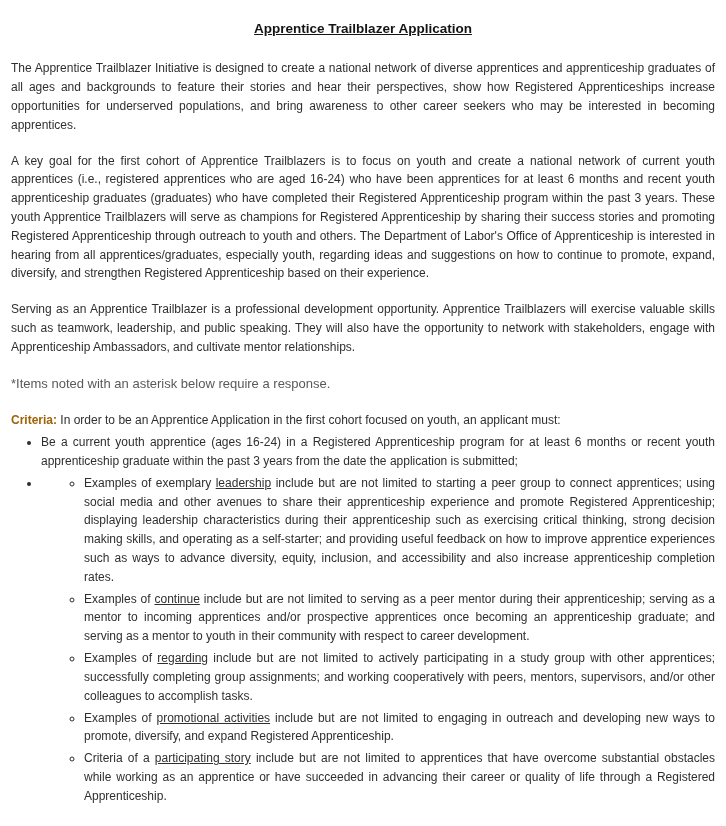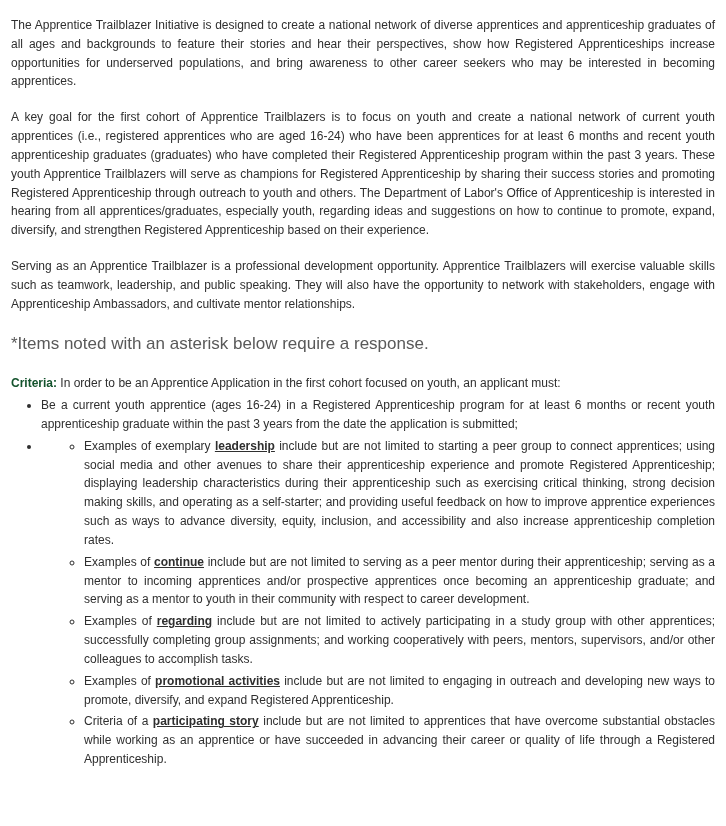--- a/index.html
+++ b/index.html
@@ -24,54 +24,55 @@
     color: #141414;
     margin: 2px 0 20px 0;
   }
   p.para {
     text-align: justify;
     margin-bottom: 17px;
   }
   p.note {
     color: #595959;
     margin-bottom: 17px;
-    font-size: 17px;
+    font-size: 13px;
   }
   p.criteria-intro {
     margin-bottom: 3px;
   }
   .criteria-label {
     font-weight: bold;
-    color: #14532d;
+    color: #a16207;
   }
   ul.l1 {
     list-style: disc;
     margin: 0 0 0 18px;
     padding-left: 12px;
   }
   ul.l1 > li {
     text-align: justify;
     margin-bottom: 3px;
   }
   ul.l2 {
     list-style: circle;
     margin: 3px 0 0 30px;
     padding-left: 13px;
   }
   ul.l2 > li {
     text-align: justify;
     margin-bottom: 3px;
   }
-  .u { text-decoration: underline; font-weight: bold; }
+  .u { text-decoration: underline; }
 </style>
 </head>
 <body>
 
 <div class="page">
 
+  <h1 class="title">Apprentice Trailblazer Application</h1>
 
   <p class="para">The Apprentice Trailblazer Initiative is designed to create a national network of diverse apprentices and apprenticeship graduates of all ages and backgrounds to feature their stories and hear their perspectives, show how Registered Apprenticeships increase opportunities for underserved populations, and bring awareness to other career seekers who may be interested in becoming apprentices.</p>
 
   <p class="para">A key goal for the first cohort of Apprentice Trailblazers is to focus on youth and create a national network of current youth apprentices (i.e., registered apprentices who are aged 16-24) who have been apprentices for at least 6 months and recent youth apprenticeship graduates (graduates) who have completed their Registered Apprenticeship program within the past 3 years. These youth Apprentice Trailblazers will serve as champions for Registered Apprenticeship by sharing their success stories and promoting Registered Apprenticeship through outreach to youth and others. The Department of Labor's Office of Apprenticeship is interested in hearing from all apprentices/graduates, especially youth, regarding ideas and suggestions on how to continue to promote, expand, diversify, and strengthen Registered Apprenticeship based on their experience.</p>
 
   <p class="para">Serving as an Apprentice Trailblazer is a professional development opportunity. Apprentice Trailblazers will exercise valuable skills such as teamwork, leadership, and public speaking. They will also have the opportunity to network with stakeholders, engage with Apprenticeship Ambassadors, and cultivate mentor relationships.</p>
 
   <p class="note">*Items noted with an asterisk below require a response.</p>
 
   <p class="criteria-intro"><span class="criteria-label">Criteria:</span><span> In order to be an Apprentice Application in the first cohort focused on youth, an applicant must:</span></p>

